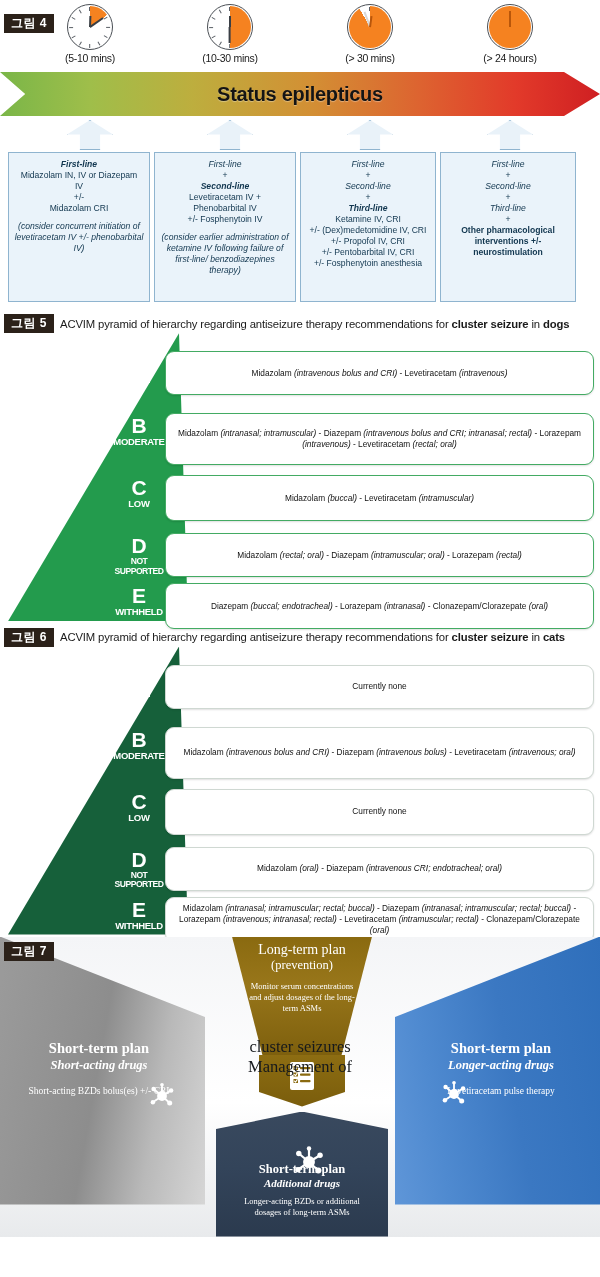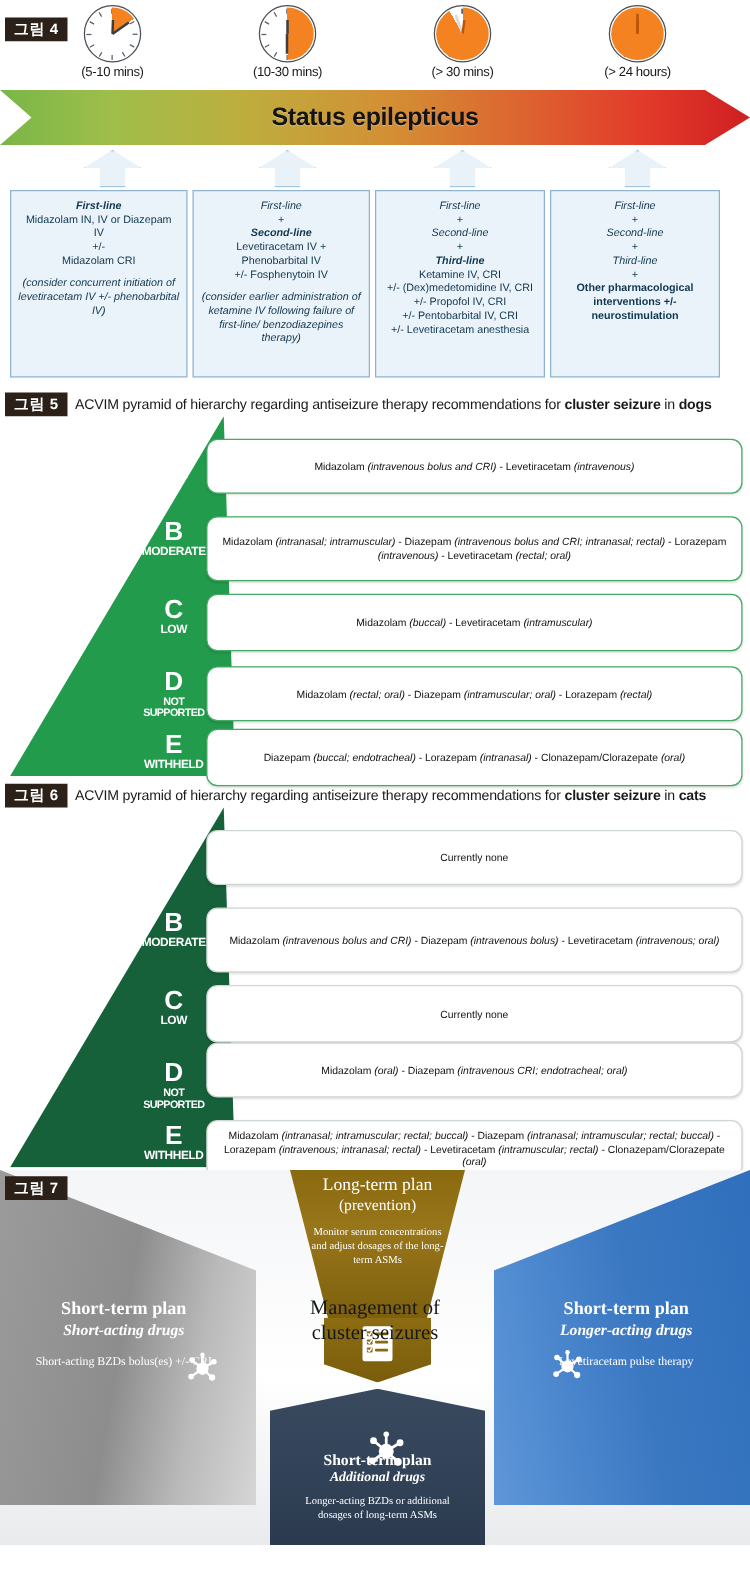--- a/index.html
+++ b/index.html
@@ -304,21 +304,21 @@
   <div class="tbox" style="left:300px; width:136px" id="tb2">
       <span class="ln it">First-line</span>
       <span class="ln ">+</span>
       <span class="ln it">Second-line</span>
       <span class="ln ">+</span>
       <span class="ln bi">Third-line</span>
       <span class="ln ">Ketamine IV, CRI</span>
       <span class="ln ">+/- (Dex)medetomidine IV, CRI</span>
       <span class="ln ">+/- Propofol IV, CRI</span>
       <span class="ln ">+/- Pentobarbital IV, CRI</span>
-      <span class="ln ">+/- Levetiracetam anesthesia</span>
+      <span class="ln ">+/- Fosphenytoin anesthesia</span>
     </div>
   <div class="tbox" style="left:440px; width:136px" id="tb3">
       <span class="ln it">First-line</span>
       <span class="ln ">+</span>
       <span class="ln it">Second-line</span>
       <span class="ln ">+</span>
       <span class="ln it">Third-line</span>
       <span class="ln ">+</span>
       <span class="ln bd">Other pharmacological interventions +/- neurostimulation</span>
     </div>
@@ -392,21 +392,21 @@
         <div class="letter">C</div>
         <div class="lvl">LOW</div>
       </div>
       <div class="rowbox cats" style="top: 142px; height: 46px;">
         <div>Currently none</div>
       </div>
       <div class="grade" style="top: 202px;">
         <div class="letter">D</div>
         <div class="lvl wide">NOT SUPPORTED</div>
       </div>
-      <div class="rowbox cats" style="top: 188px; height: 44px;">
+      <div class="rowbox cats" style="top: 200px; height: 44px;">
         <div>Midazolam <i>(oral)</i> - Diazepam <i>(intravenous CRI; endotracheal; oral)</i></div>
       </div>
       <div class="grade" style="top: 252px;">
         <div class="letter">E</div>
         <div class="lvl">WITHHELD</div>
       </div>
       <div class="rowbox cats" style="top: 250px; height: 46px;">
         <div>Midazolam <i>(intranasal; intramuscular; rectal; buccal)</i> - Diazepam <i>(intranasal; intramuscular; rectal; buccal)</i> - Lorazepam <i>(intravenous; intranasal; rectal)</i> - Levetiracetam <i>(intramuscular; rectal)</i> - Clonazepam/Clorazepate <i>(oral)</i></div>
       </div>
     </div>
@@ -442,22 +442,22 @@
     </svg>
   </div>
 
   <div class="f7-bottom">
     <div class="t1">Short-term plan</div>
     <div class="t2">Additional drugs</div>
     <div class="t3">Longer-acting BZDs or additional dosages of long-term ASMs</div>
   </div>
 
   <div class="f7-center">
+    <div class="ctitle">cluster seizures</div>
     <div class="ctitle">Management of</div>
-    <div class="ctitle">cluster seizures</div>
   </div>
 
   <div class="f7-side-label" style="left:4px">
     <div class="t1">Short-term plan</div>
     <div class="t2">Short-acting drugs</div>
     <div class="t3">Short-acting BZDs bolus(es) +/- CRI</div>
   </div>
 
   <div class="f7-side-label" style="right:4px">
     <div class="t1">Short-term plan</div>

